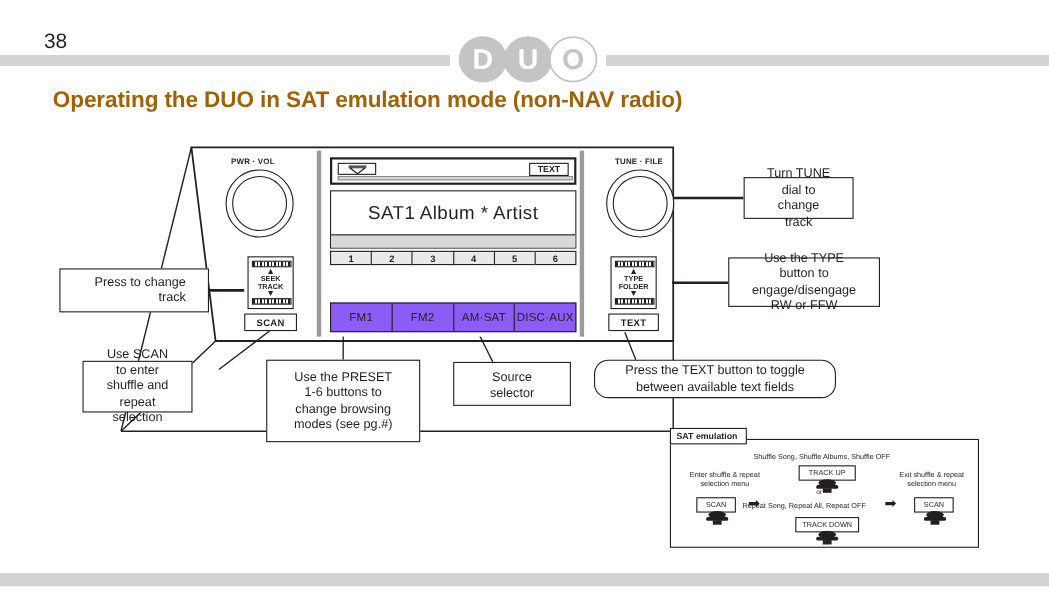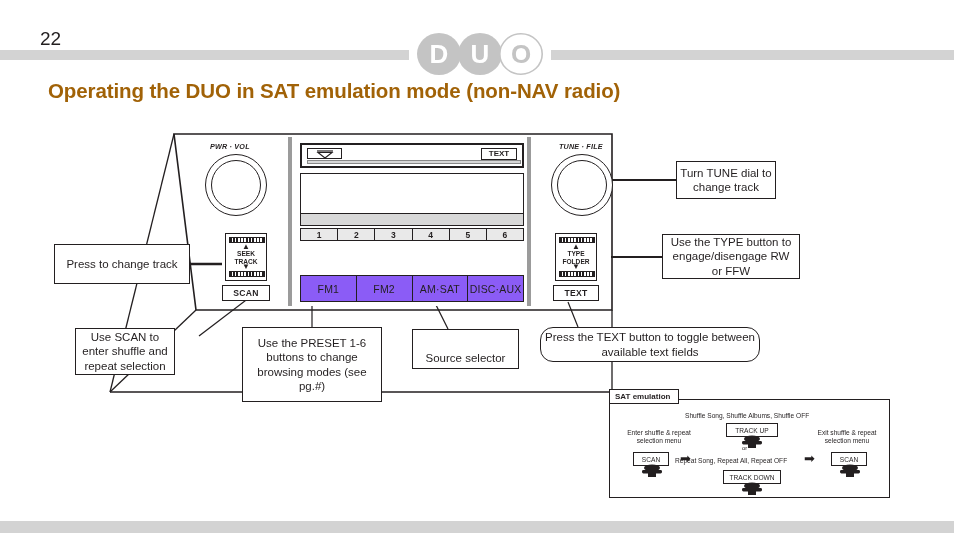--- a/index.html
+++ b/index.html
@@ -94,26 +94,26 @@
     box-sizing: border-box;
     border: 1.6px solid #231f20;
     background: #ffffff;
     color: #231f20;
     font-size: 11.5px;
     line-height: 14.5px;
     text-align: center;
     display: flex;
     align-items: center;
     justify-content: center;
-    padding: 3px 3px;
+    padding: 3px 20px;
     font-family: "Liberation Sans", sans-serif;
   }
   .callout span { display: block; }
 
-  #co-press-track  { left: 54px;  top: 244px; width: 136px; height: 40px; }
+  #co-press-track  { left: 54px;  top: 244px; width: 136px; height: 40px; text-align: right; }
   #co-scan         { left: 75px;  top: 328px; width: 100px; height: 47px; }
   #co-preset       { left: 242px; top: 327px; width: 140px; height: 75px; }
   #co-source       { left: 412px; top: 329px; width: 107px; height: 40px; align-items: flex-end; }
   #co-text         { left: 540px; top: 327px; width: 220px; height: 35px; border-radius: 13px; }
   #co-tune         { left: 676px; top: 161px; width: 100px; height: 38px; }
   #co-type         { left: 662px; top: 234px; width: 138px; height: 45px; }
 
   
   .radio {
     position: absolute;
@@ -123,21 +123,20 @@
     height: 177px;
   }
   .knob-label {
     position: absolute;
     font-size: 7.2px;
     font-weight: bold;
     color: #231f20;
     letter-spacing: 0.2px;
     white-space: nowrap;
     font-family: "Liberation Sans", sans-serif;
-    font-style: italic;
   }
   #lbl-pwrvol { left: 40px;  top: 9px; }
   #lbl-tune   { left: 389px; top: 9px; }
 
   .knob {
     position: absolute;
     border-radius: 50%;
     border: 1.5px solid #231f20;
     background: #ffffff;
   }
@@ -421,21 +420,21 @@
     font-family: "DejaVu Sans", sans-serif;
   }
   #arr-left  { left: 70px;  top: 52px; }
   #arr-right { left: 194px; top: 52px; }
 </style>
 </head>
 <body>
 
 <div class="page">
 
-  <div class="page-number">22</div>
+  <div class="page-number">38</div>
   <div class="rule-left"></div>
   <div class="rule-right"></div>
 
   <div class="logo">
     <svg width="132" height="44" viewBox="0 0 132 44" xmlns="http://www.w3.org/2000/svg">
       <ellipse cx="25" cy="22" rx="22" ry="21" fill="#c4c4c4"></ellipse>
       <text x="25" y="31" font-family="Liberation Sans, sans-serif" font-size="26" font-weight="bold" fill="#ffffff" text-anchor="middle">D</text>
       <ellipse cx="66" cy="22" rx="22" ry="21" fill="#c4c4c4"></ellipse>
       <text x="66" y="31" font-family="Liberation Sans, sans-serif" font-size="26" font-weight="bold" fill="#ffffff" text-anchor="middle">U</text>
       <ellipse cx="107" cy="22" rx="21.2" ry="20.2" fill="#ffffff" stroke="#c4c4c4" stroke-width="1.6"></ellipse>
@@ -508,20 +507,21 @@
           <svg width="18" height="9" viewBox="0 0 18 9" xmlns="http://www.w3.org/2000/svg">
             <line x1="1" y1="1" x2="17" y2="1" stroke="#231f20" stroke-width="1.2"></line>
             <polygon points="2,2.5 16,2.5 9,8" fill="none" stroke="#231f20" stroke-width="1.1"></polygon>
           </svg>
         </div>
         <div class="text-chip">TEXT</div>
         <div class="slot-slit"></div>
       </div>
 
       <div class="lcd">
+        <div class="lcd-text">SAT1  Album * Artist</div>
         <div class="lcd-strip"></div>
       </div>
 
       <div class="preset-row">
         <div class="preset">1</div>
         <div class="preset">2</div>
         <div class="preset">3</div>
         <div class="preset">4</div>
         <div class="preset">5</div>
         <div class="preset">6</div>

